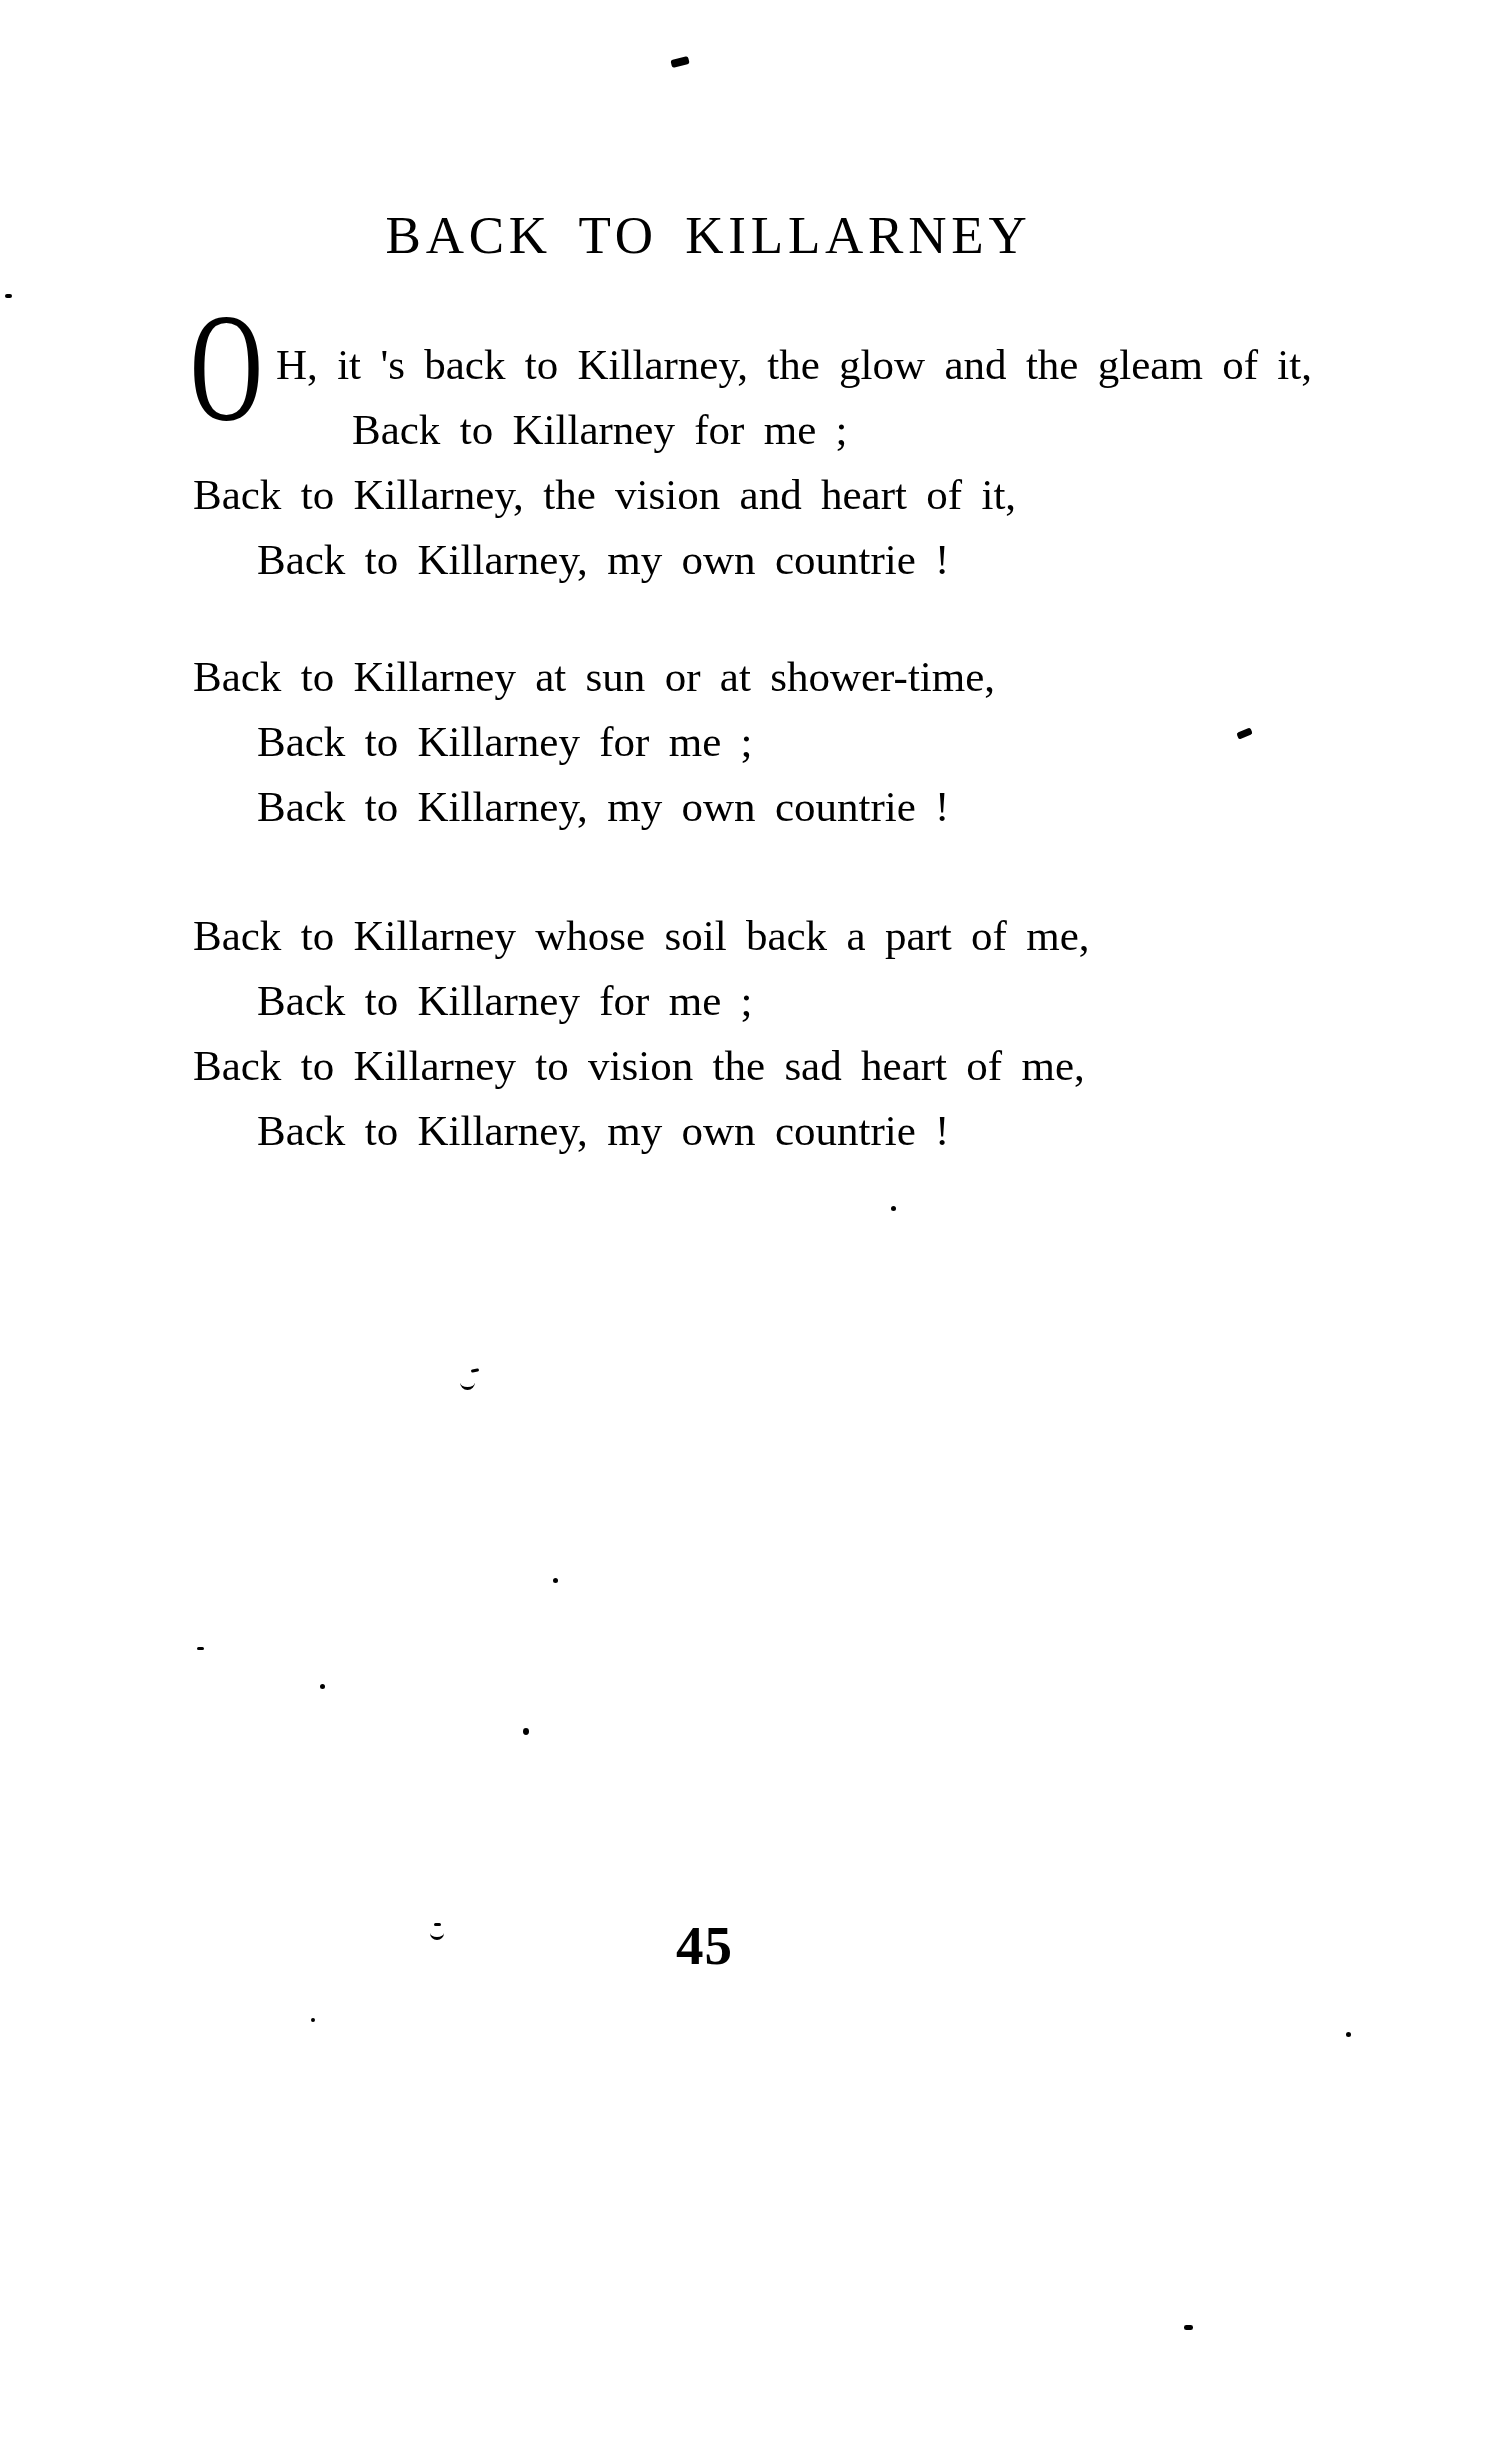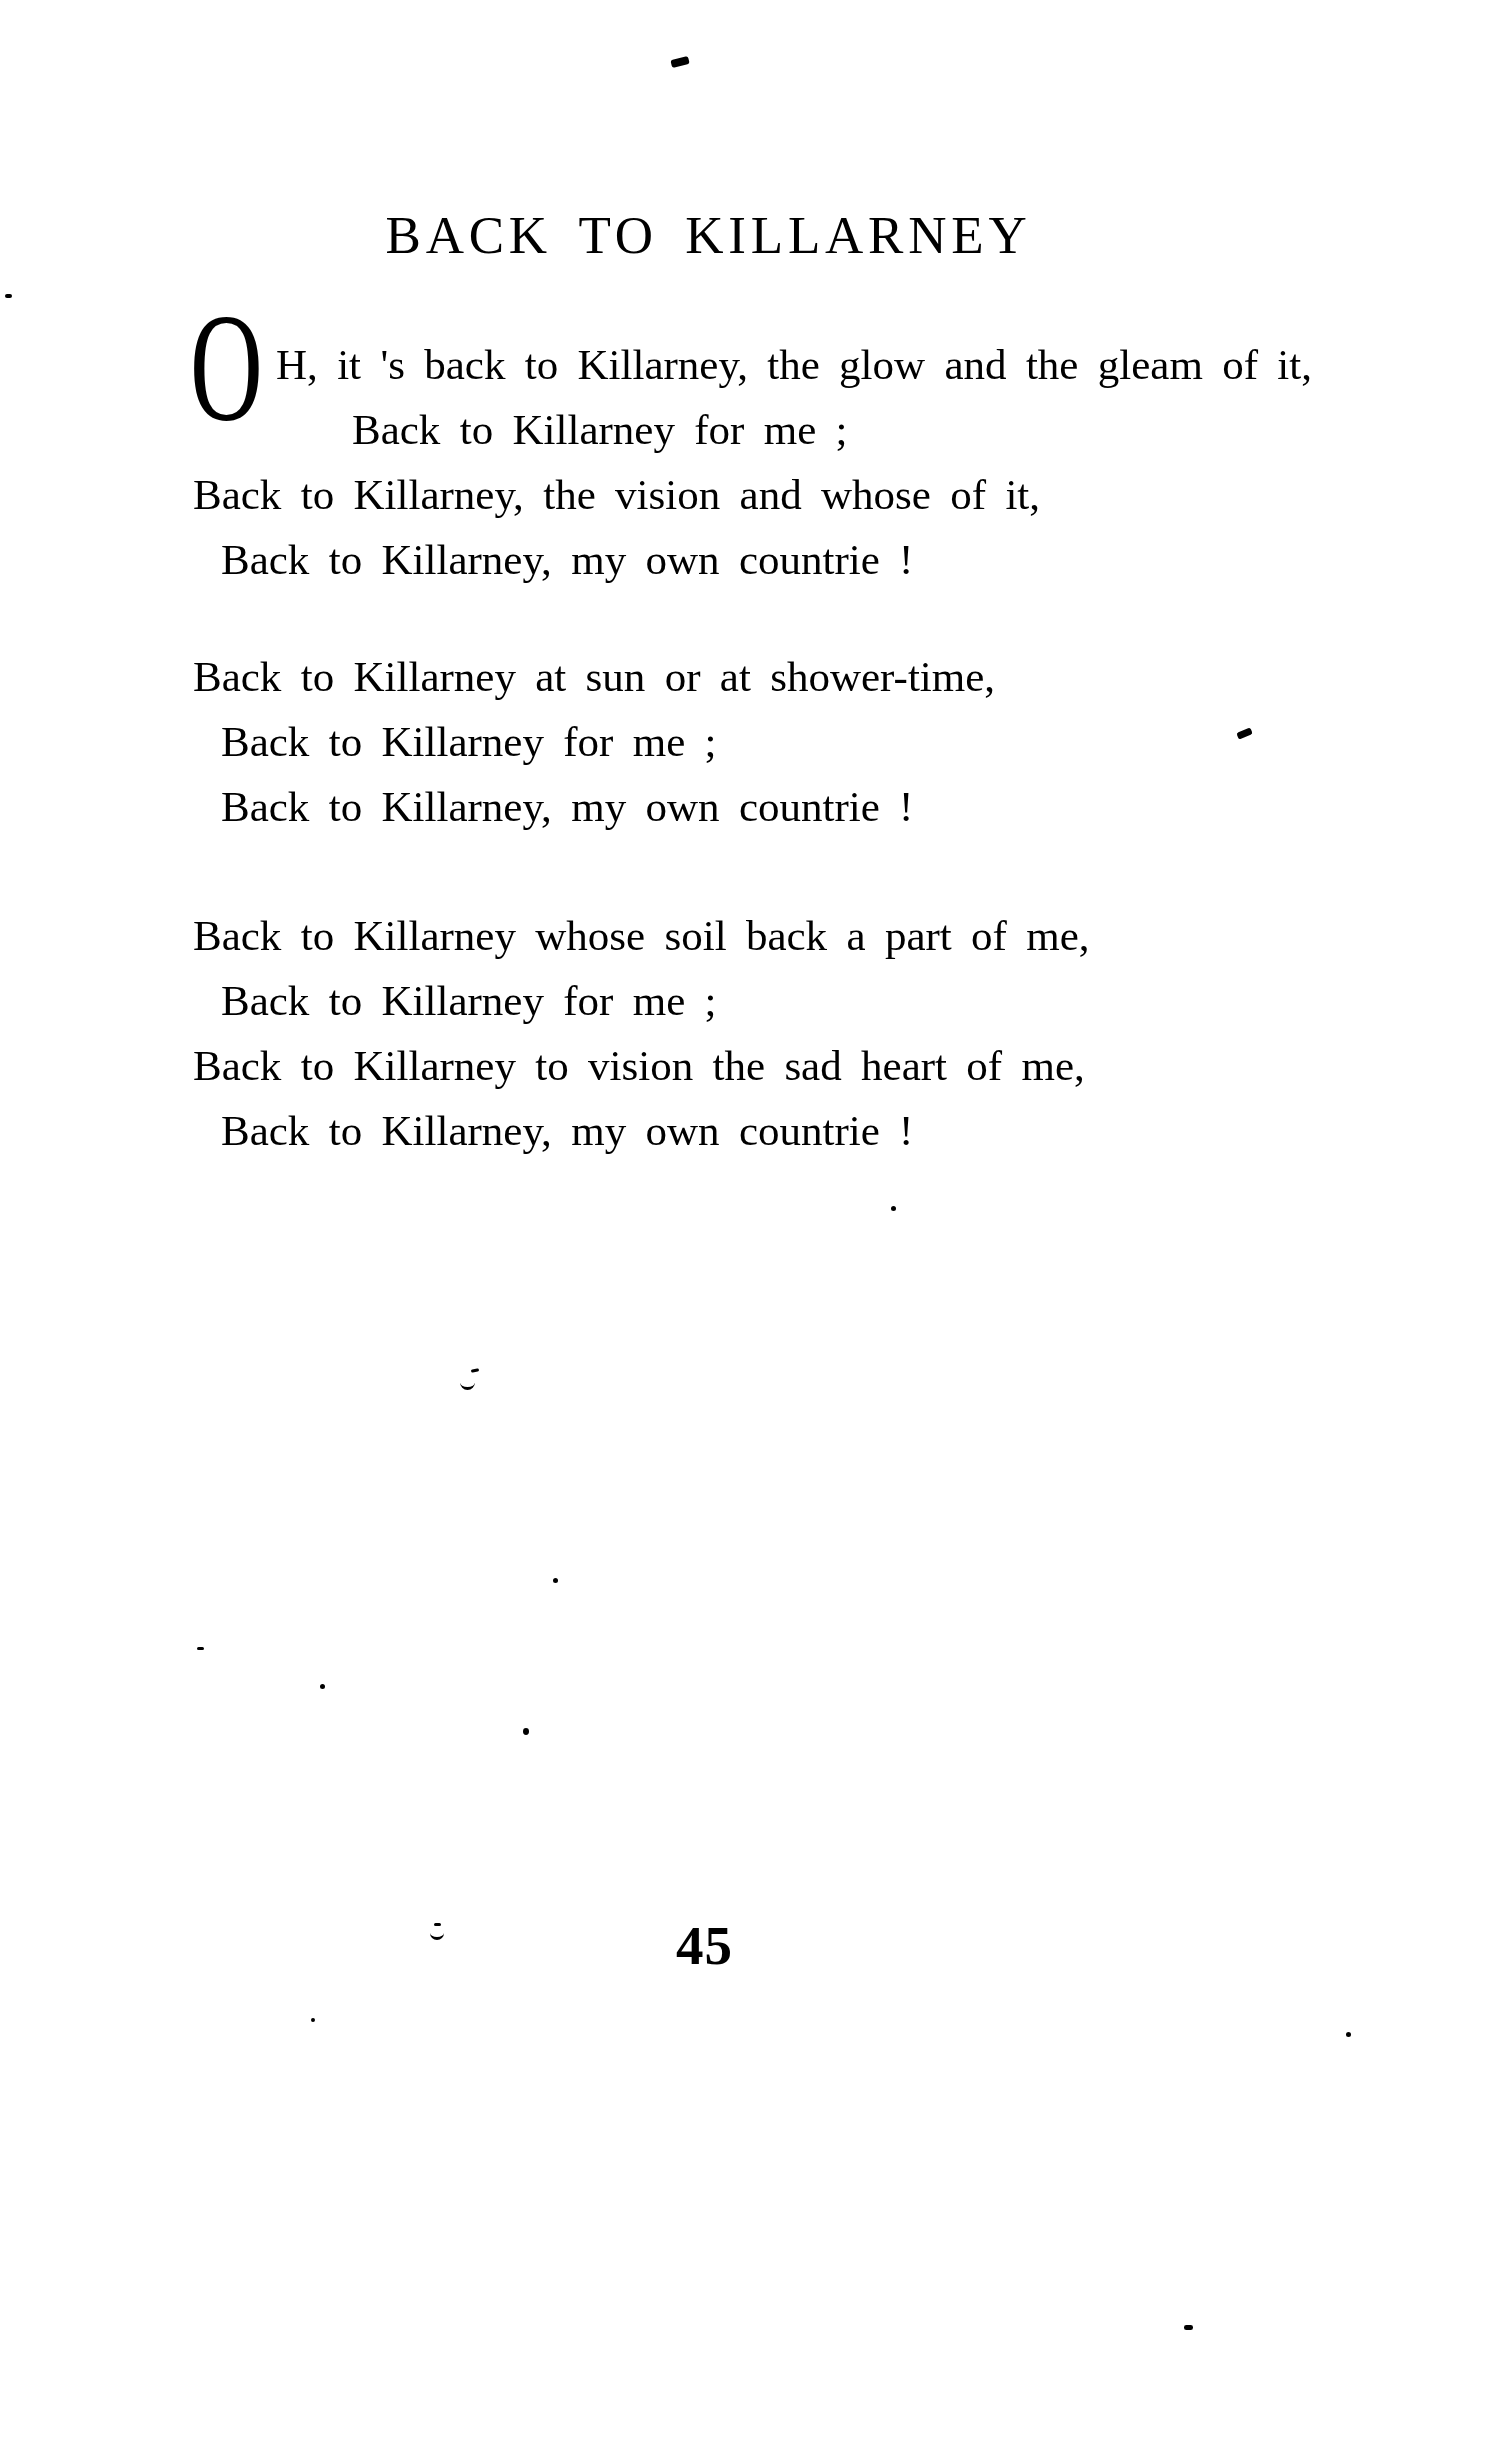--- a/index.html
+++ b/index.html
@@ -35,21 +35,21 @@
     top: 332px;
     font-size: 43px;
     line-height: 65px;
     white-space: nowrap;
     word-spacing: 0.2em;
   }
   .stanza { position: relative; }
   .stanza.gap-a { margin-top: 52px; }
   .stanza.gap-b { margin-top: 64px; }
   .line { position: relative; }
-  .line.indent { margin-left: 28px; }
+  .line.indent { margin-left: 64px; }
   .line.after-dropcap-1 { margin-left: 83px; }
   .line.after-dropcap-2 { margin-left: 159px; }
   .dropcap {
     position: absolute;
     left: -3px;
     top: -42px;
     font-size: 155px;
     line-height: 1;
     transform: scale(0.65, 1);
     transform-origin: left top;
@@ -96,21 +96,21 @@
 
 <div class="page">
 
   <div class="title">BACK TO KILLARNEY</div>
 
   <div class="poem">
     <div class="stanza">
       <span class="dropcap">O</span>
       <div class="line after-dropcap-1">H, it 's back to Killarney, the glow and the gleam of it,</div>
       <div class="line after-dropcap-2">Back to Killarney for me ;</div>
-      <div class="line">Back to Killarney, the vision and whose of it,</div>
+      <div class="line">Back to Killarney, the vision and heart of it,</div>
       <div class="line indent">Back to Killarney, my own countrie !</div>
     </div>
 
     <div class="stanza gap-a">
       <div class="line">Back to Killarney at sun or at shower-time,</div>
       <div class="line indent">Back to Killarney for me ;</div>
       <div class="line indent">Back to Killarney, my own countrie !</div>
     </div>
 
     <div class="stanza gap-b">

